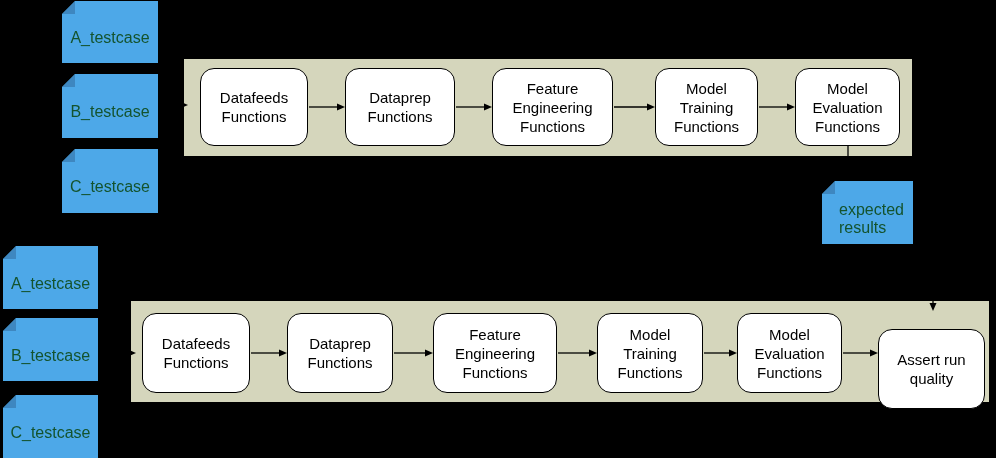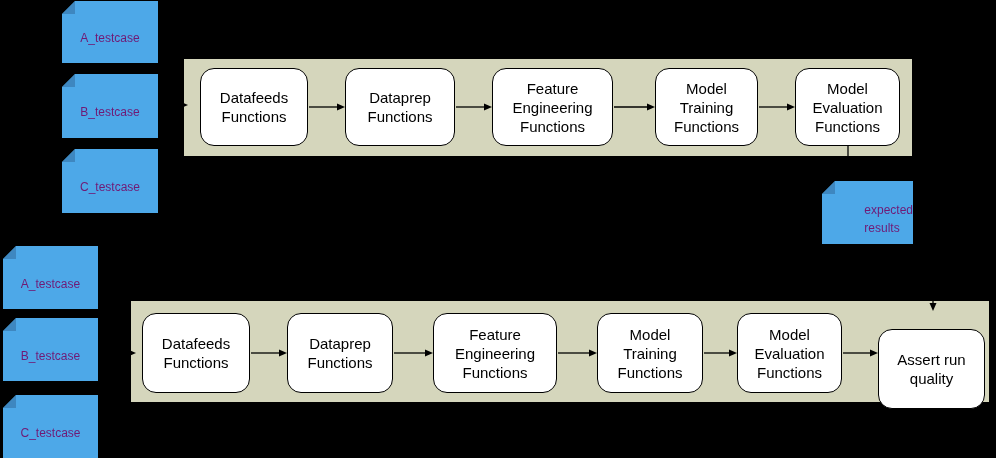--- a/index.html
+++ b/index.html
@@ -39,27 +39,27 @@
     text-align:center;
   }
   .note::before{
     content:"";
     position:absolute;left:0;top:0;width:13px;height:13px;
     background:#3e87c0;
     clip-path:polygon(0 100%, 100% 0, 100% 100%);
   }
   .note span{
     white-space:pre-line;
-    font-size:12px;
+    font-size:16px;
     line-height:18px;
-    color:#701a75;
+    color:#14532d;
     position:relative;
     margin-top:12px;
   }
-  .note.align-left{justify-content:flex-end;padding-left:34px;box-sizing:border-box;}
+  .note.align-left{justify-content:flex-start;padding-left:17px;box-sizing:border-box;}
   .note.align-left span{text-align:left;}
   svg.connectors{
     position:absolute;left:0;top:0;width:996px;height:458px;
     pointer-events:none;
   }
   svg.connectors line, svg.connectors polyline{
     stroke:#000;stroke-width:1.3;fill:none;
   }
   svg.connectors polygon{fill:#000;stroke:none;}
 </style>

